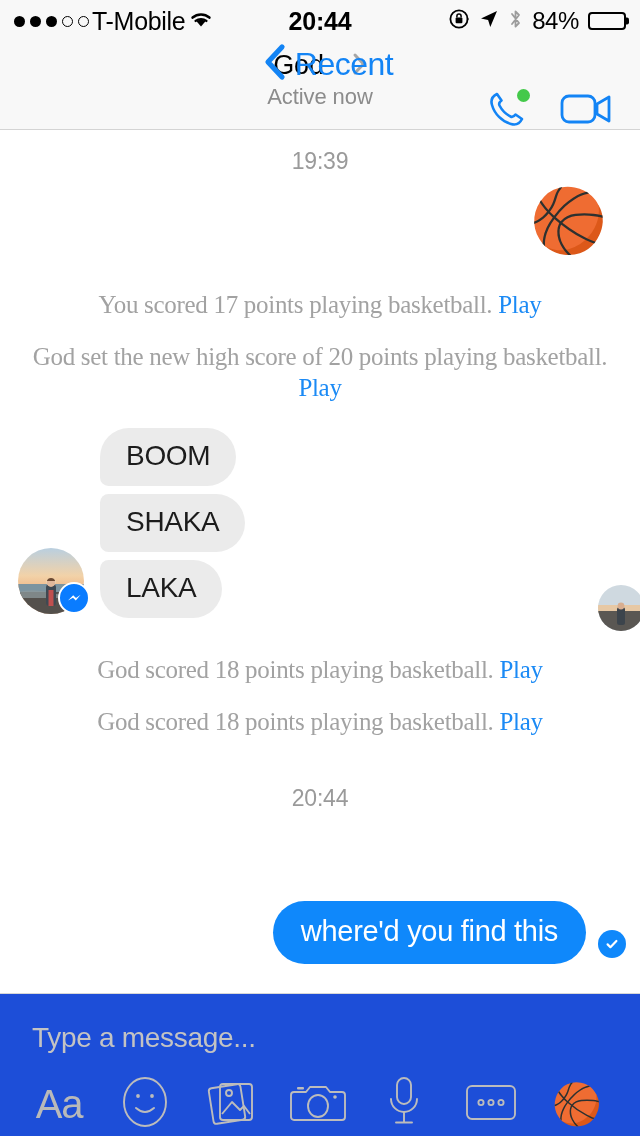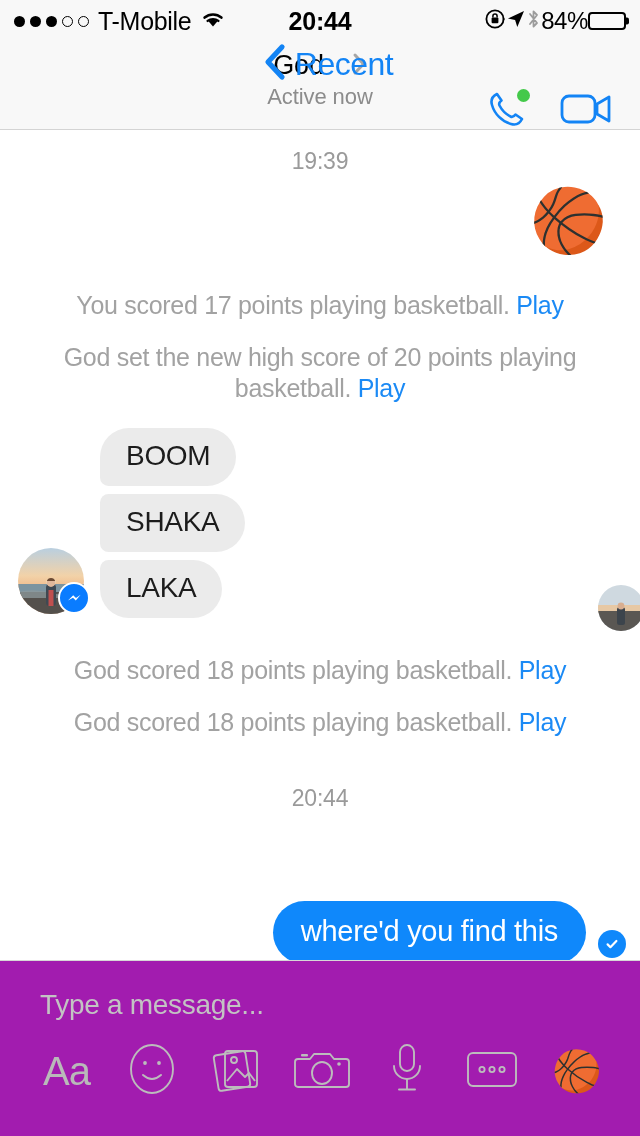--- a/index.html
+++ b/index.html
@@ -22,21 +22,21 @@
     background: #f8f8f8;
     display: flex;
     align-items: center;
     padding: 0 14px;
     box-sizing: border-box;
     position: relative;
   }
   .sb-left {
     display: flex;
     align-items: center;
-    gap: 9px;
+    gap: 3px;
     flex: 0 0 auto;
   }
   .sig-dots { display: flex; align-items: center; gap: 5px; }
   .dot {
     width: 11px; height: 11px; border-radius: 50%;
     background: #000;
   }
   .dot.empty {
     background: transparent;
     border: 1.6px solid #000;
@@ -56,20 +56,21 @@
     font-size: 25px;
     font-weight: 700;
     letter-spacing: -0.2px;
     color: #000;
     pointer-events: none;
   }
   .sb-right {
     margin-left: auto;
     display: flex;
     align-items: center;
+    gap: 9px;
     z-index: 2;
   }
   .batt-pct {
     font-size: 24px;
     color: #000;
     letter-spacing: -0.4px;
   }
   .batt-body {
     width: 38px; height: 18px;
     border: 2px solid #000;
@@ -171,20 +172,21 @@
     color: #9a9a9a;
     letter-spacing: -0.2px;
   }
   .sysline {
     text-align: center;
     font-size: 25px;
     color: #a2a2a2;
     line-height: 1.22;
     letter-spacing: -0.3px;
     padding: 0 24px;
+    font-family: Liberation Serif, serif;
   }
   .playlink { color: #1b8af5; cursor: pointer; }
 
   .emoji-big {
     font-size: 62px;
     line-height: 1;
     text-align: right;
     padding-right: 32px;
   }
 
@@ -252,25 +254,24 @@
     display: flex;
     align-items: center;
     justify-content: center;
     flex: 0 0 auto;
   }
 
   
   .composer {
     position: absolute;
     left: 0; right: 0; bottom: 0;
-    height: 176px;
-    background: #a21caf;
+    height: 143px;
+    background: #1d4ed8;
     border-top: 1px solid #d7d7d7;
     box-sizing: border-box;
-    padding-left: 8px;
   }
   .composer-input {
     font-size: 28px;
     color: #c3c3c3;
     letter-spacing: -0.3px;
     padding: 28px 0 0 32px;
     cursor: text;
   }
   .tool-row {
     display: flex;

